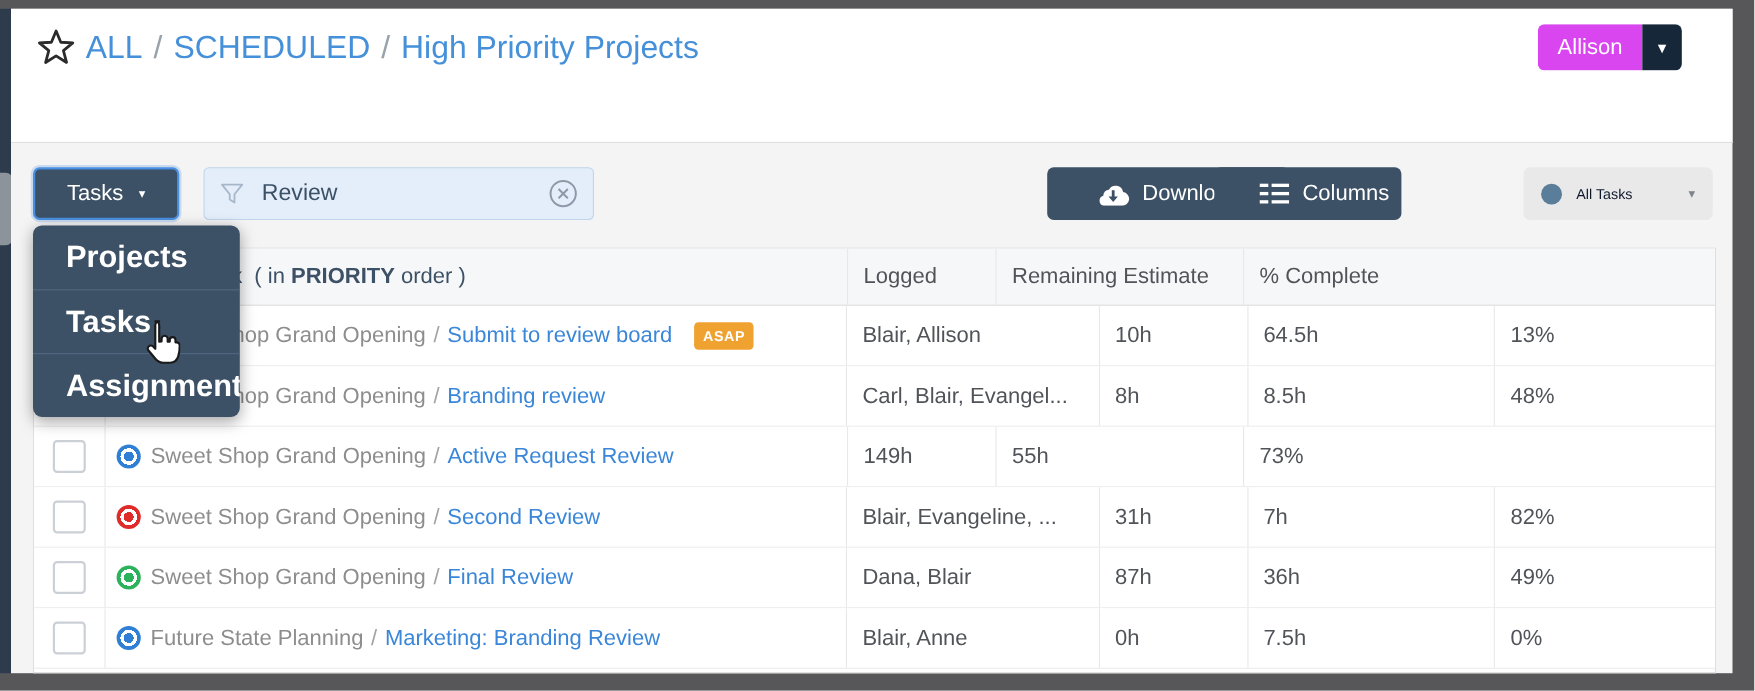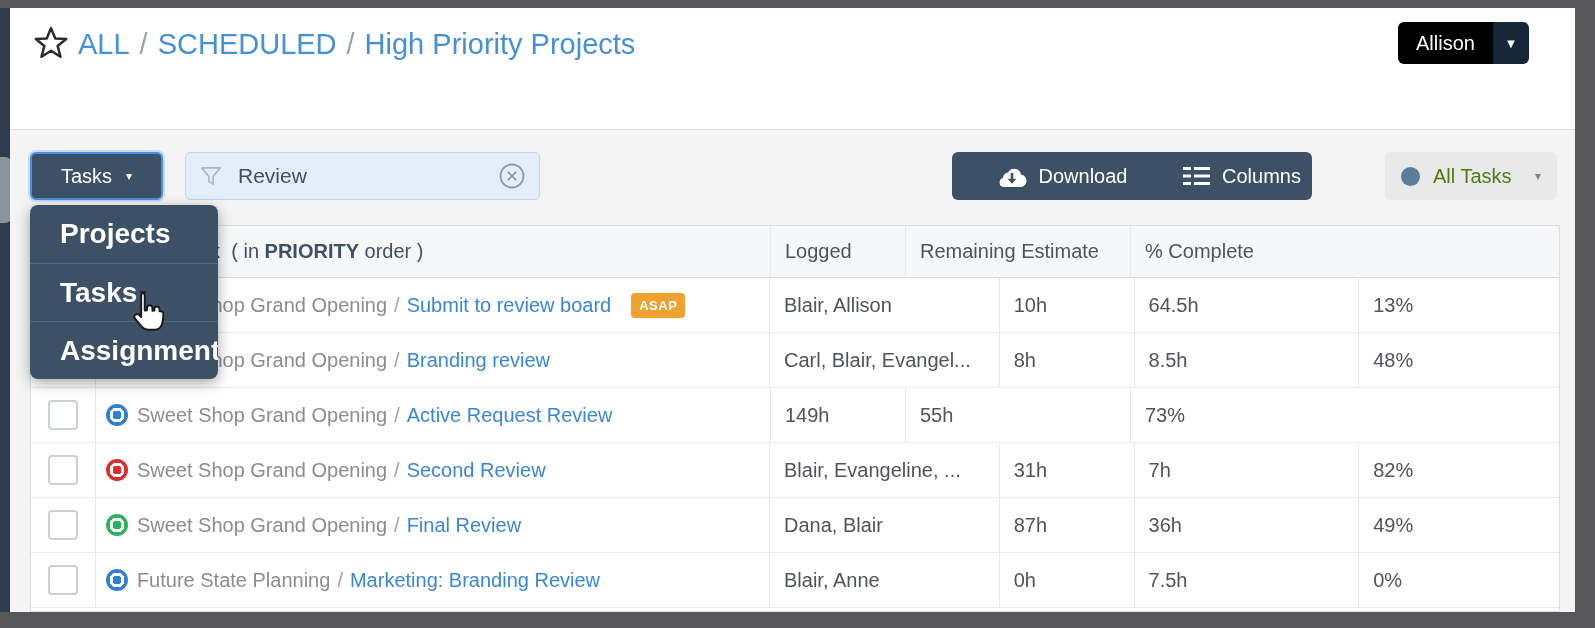--- a/index.html
+++ b/index.html
@@ -13,41 +13,41 @@
   .left-rail{position:absolute;left:0;top:8px;width:10px;height:604px;background:#2d3b4c;}
   .rail-handle{position:absolute;left:0;top:157px;width:12px;height:66px;background:#8d939b;border-radius:0 7px 7px 0;}
   .content{position:absolute;left:10px;top:8px;width:1565px;height:604px;background:#f4f4f5;}
 
   
   .app-header{position:absolute;left:0;top:0;width:1565px;height:122px;background:#ffffff;border-bottom:1px solid #e0e0e0;box-sizing:border-box;}
   .star{position:absolute;left:22px;top:16px;width:38px;height:38px;}
   .breadcrumb{position:absolute;left:68px;top:20px;font-size:29px;color:#4590d9;white-space:nowrap;}
   .breadcrumb .sep{color:#98a2ab;margin:0 10px;}
   .user-btn{position:absolute;left:1388px;top:14px;height:42px;display:flex;border-radius:6px;overflow:hidden;cursor:pointer;}
-  .user-btn .u-label{background:#000000;color:#fff;font-size:20px;display:flex;align-items:center;padding:0 18px;}
+  .user-btn .u-label{background:#d946ef;color:#fff;font-size:20px;display:flex;align-items:center;padding:0 18px;}
   .user-btn .u-caret{background:#16273a;color:#fff;width:36px;display:flex;align-items:center;justify-content:center;font-size:13px;}
   .nav{position:absolute;left:0;top:76px;width:1565px;height:40px;}
   .nav-item{position:absolute;top:0;font-size:20px;color:#3d5166;cursor:pointer;white-space:nowrap;}
   .nav-item.active{color:#141414;font-weight:bold;}
   .nav-item.active::after{content:"";position:absolute;left:-2px;right:-2px;bottom:-12px;height:5px;background:#4693d8;}
 
   
   .btn-dark{position:absolute;top:144px;height:48px;background:#3d5166;border-radius:6px;color:#fff;
     display:flex;align-items:center;justify-content:center;font-size:20px;gap:12px;box-sizing:border-box;cursor:pointer;}
   .tasks-btn{left:20px;width:133px;border:2px solid #4a90e2;box-shadow:0 0 0 2px rgba(74,144,226,.25);gap:14px;}
   .caret-sm{font-size:12px;color:#fff;}
   .filter-box{position:absolute;left:175px;top:144px;width:355px;height:48px;background:#e3eefa;border:1px solid #c0d5ec;
     border-radius:5px;box-sizing:border-box;display:flex;align-items:center;padding:0 12px;}
   .filter-box .f-text{font-size:21px;color:#3d5166;margin-left:14px;flex:1;}
   .dl-btn{left:942px;width:220px;}
-  .cols-btn{left:1132px;width:170px;padding-left:30px;}
+  .cols-btn{left:1094px;width:170px;padding-left:30px;}
   .scope-btn{position:absolute;left:1375px;top:144px;width:172px;height:48px;background:#e9e9ea;border-radius:6px;
     display:flex;align-items:center;gap:13px;padding:0 16px;box-sizing:border-box;cursor:pointer;}
   .scope-dot{width:19px;height:19px;border-radius:50%;background:#5a7d99;}
-  .scope-label{font-size:20px;color:#4d7c0f;flex:1;}
+  .scope-label{font-size:13px;color:#0f172a;flex:1;}
   .scope-caret{font-size:12px;color:#808archive;color:#7f8489;}
 
   
   .menu{position:absolute;left:20px;top:197px;width:188px;background:#3d5166;border-radius:8px;z-index:50;
     box-shadow:0 4px 14px rgba(0,0,0,.35);overflow:hidden;}
   .menu-item{height:58px;display:flex;align-items:center;padding-left:30px;color:#fff;font-size:28px;font-weight:bold;cursor:pointer;box-sizing:border-box;}
   .menu-item + .menu-item{border-top:1px solid #536881;}
   .cursor-hand{position:absolute;left:118px;top:282px;z-index:60;pointer-events:none;}
 
   

